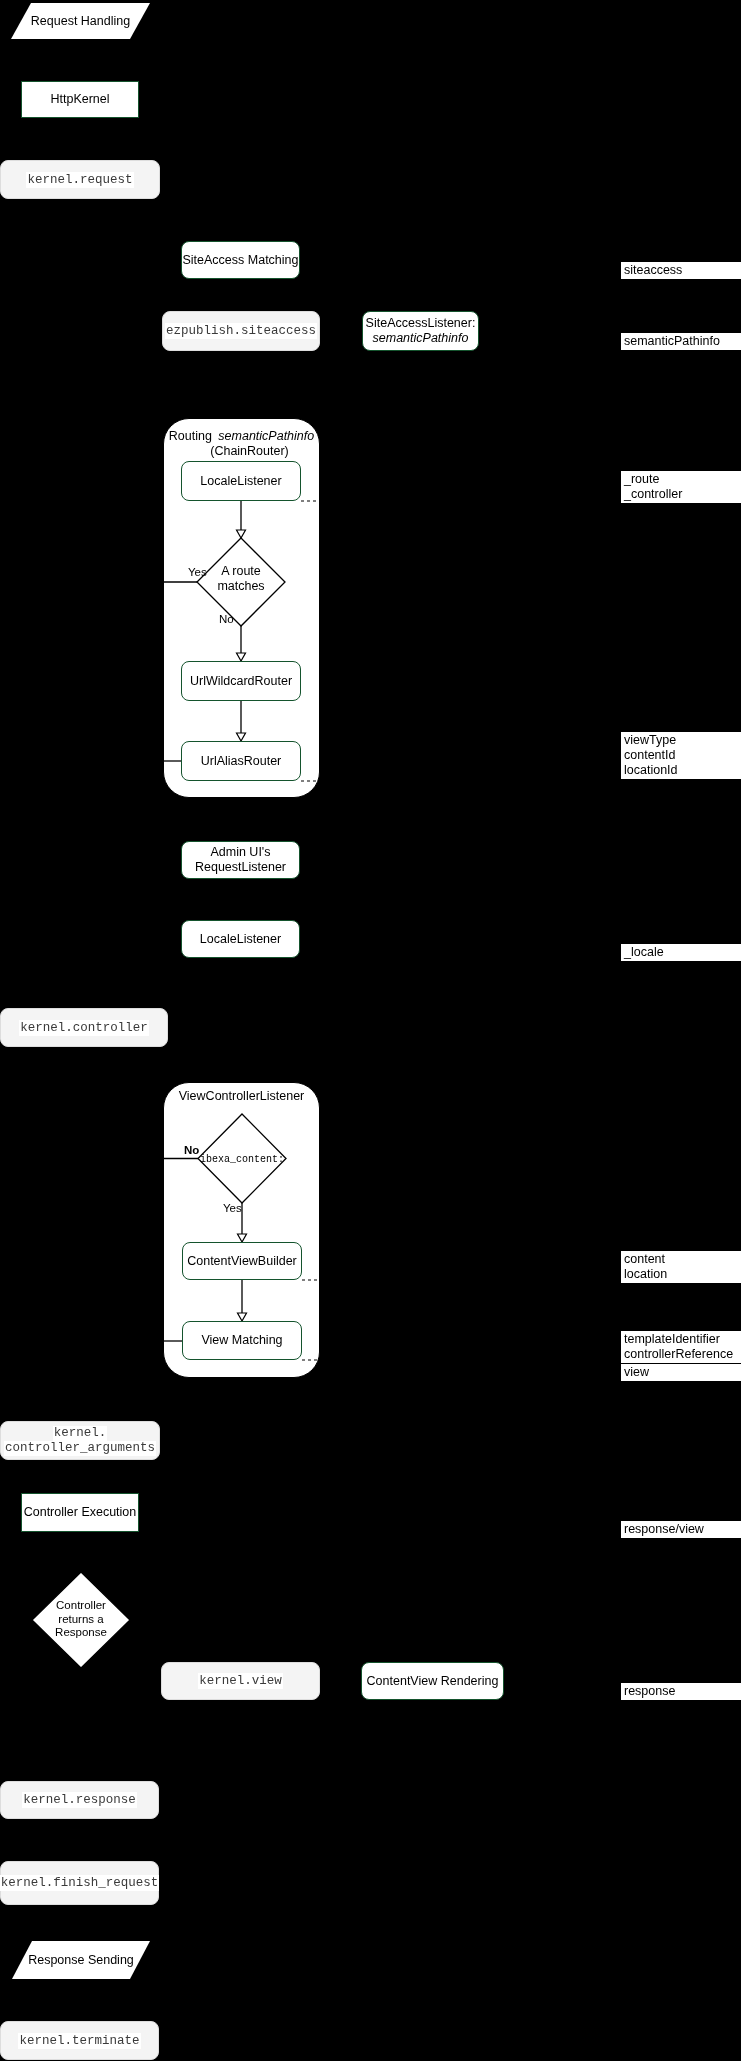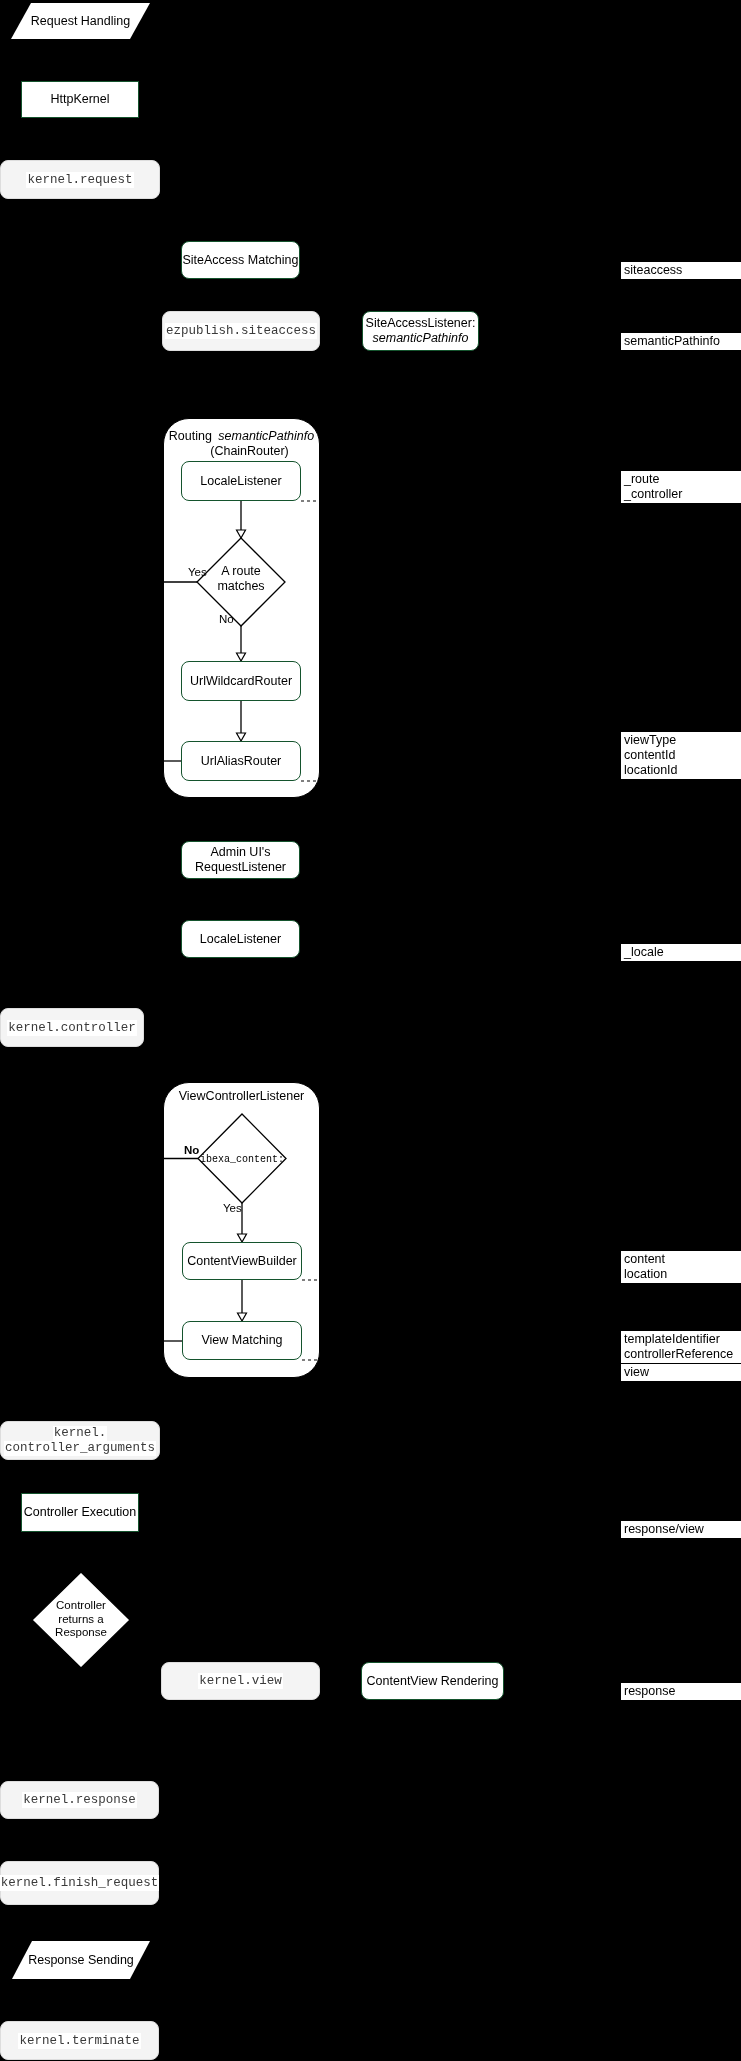--- a/index.html
+++ b/index.html
@@ -97,21 +97,21 @@
 
   <div class="abs box rounded" style="left:181px;top:841px;width:119px;height:38px;flex-direction:column;">
     <span>Admin UI's</span>
     <span>RequestListener</span>
   </div>
 
   <div class="abs box rounded" style="left:181px;top:920px;width:119px;height:38px;">
     <span>LocaleListener</span>
   </div>
 
-  <div class="abs event" style="left:0;top:1008px;width:144px;height:39px;">
+  <div class="abs event" style="left:0;top:1008px;width:168px;height:39px;">
     <span class="code">kernel.controller</span>
   </div>
 
   <div class="abs container" style="left:163px;top:1082px;width:157px;height:296px;">
     <svg class="abs" style="left:0;top:0;" width="157" height="296" viewBox="0 0 157 296">
       <line x1="0" y1="75.5" x2="34" y2="75.5"></line>
       <polygon class="dia" points="78,31 122,75.5 78,120 34,75.5"></polygon>
       <line x1="78" y1="120" x2="78" y2="151"></line>
       <path class="head" d="M78 159 L73.5 151 L82.5 151 Z"></path>
       <line x1="78" y1="197" x2="78" y2="230"></line>

